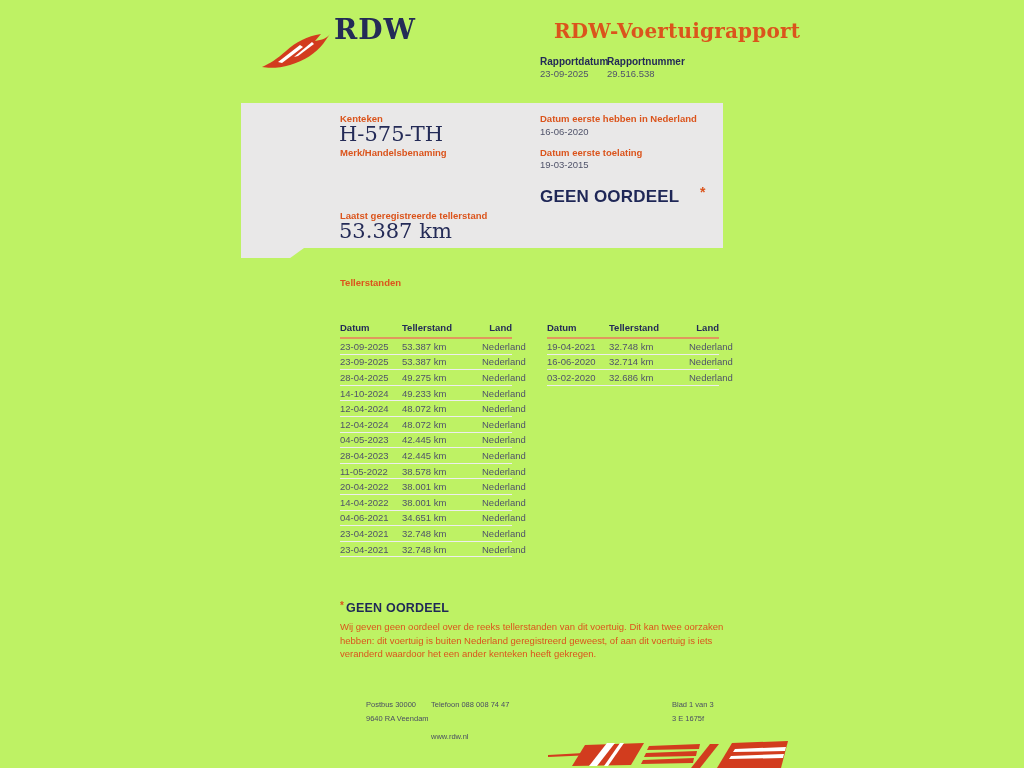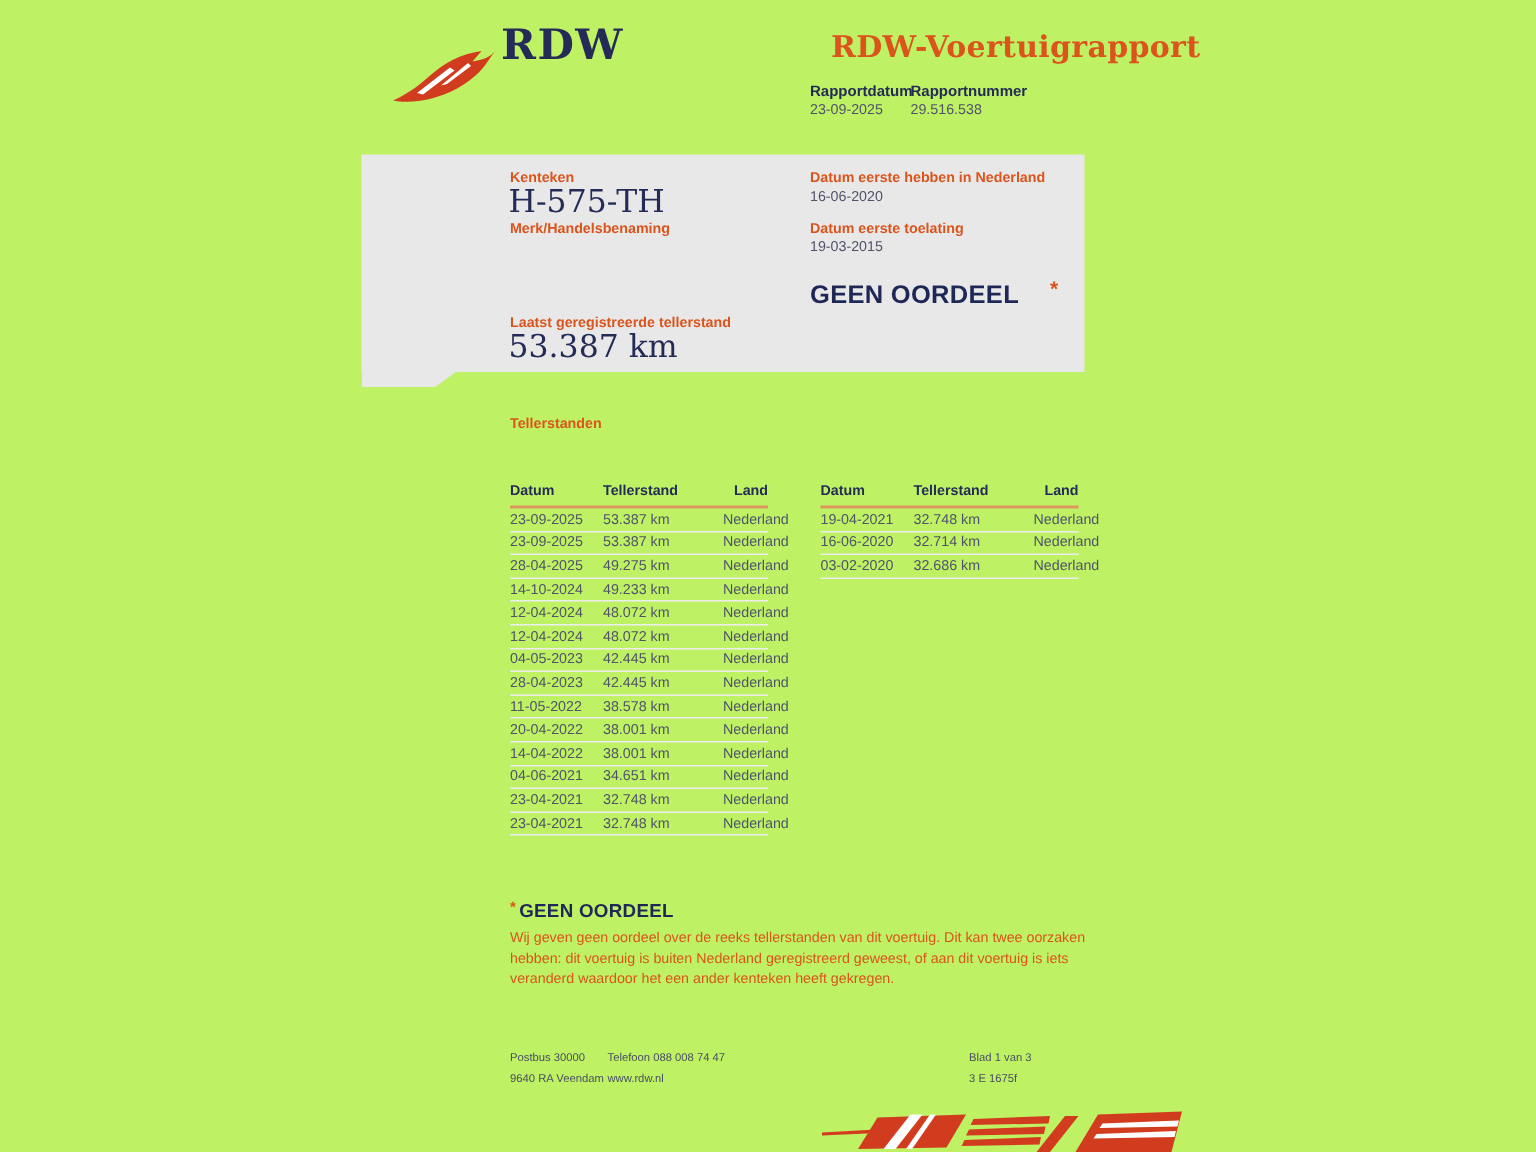--- a/index.html
+++ b/index.html
@@ -46,21 +46,21 @@
   .c1{}
   .c2{text-align:right;padding-left:28px;}
 
   
   .footnote{left:340px;top:600px;width:392px;}
   .fn-head{font-size:12.5px;font-weight:800;color:#1F2757;letter-spacing:0.2px;}
   .fn-star{color:var(--orange);font-size:10px;font-weight:bold;vertical-align:3px;margin-right:2px;}
   .fn-body{margin-top:5px;font-size:9.5px;line-height:13.5px;color:var(--orange);}
 
   
-  .foot{font-size:7.5px;color:#4A4E63;}
+  .foot{font-size:7.5px;color:#4A4E63;margin-left:26px;}
   .foot-right{text-align:left;width:80px;}
 </style>
 </head>
 <body>
 
 <div class="page">
 
   <svg class="abs" style="left:260px;top:30px" width="72" height="40" viewBox="0 0 72 40">
     <path d="M2,37 C9,34 17,29 26,21 C36,12 47,6 61,4 L55,11 C62,10 67,8 70,4 L63,14
              C56,23 44,31 30,35 C20,38 9,38.5 2,37 Z" fill="#D23C1E"></path>
@@ -201,21 +201,21 @@
   <div class="abs footnote">
     <div class="fn-head">
       <span class="fn-star">*</span><span>GEEN OORDEEL</span>
     </div>
     <div class="fn-body">Wij geven geen oordeel over de reeks tellerstanden van dit voertuig. Dit kan twee oorzaken hebben: dit voertuig is buiten Nederland geregistreerd geweest, of aan dit voertuig is iets veranderd waardoor het een ander kenteken heeft gekregen.</div>
   </div>
 
   <div class="abs foot" style="left:340px;top:700px">Postbus 30000</div>
   <div class="abs foot" style="left:340px;top:714px">9640 RA Veendam</div>
   <div class="abs foot" style="left:405px;top:700px">Telefoon 088 008 74 47</div>
-  <div class="abs foot" style="left:405px;top:714px">www.rdw.nl</div>
+  <div class="abs foot" style="left:405px;top:732px">www.rdw.nl</div>
   <div class="abs foot foot-right" style="left:646px;top:700px">Blad 1 van 3</div>
   <div class="abs foot foot-right" style="left:646px;top:714px">3 E 1675f</div>
 
   <svg class="abs" style="left:548px;top:739px" width="240" height="29" viewBox="0 0 240 29">
     <g fill="#D23C1E">
       <polygon points="0,16 45,13.5 45,16 0,18"></polygon>
       <polygon points="37,6 96,4 83,26 24,27"></polygon>
       <polygon points="101,7 152,5 151,10 99,11"></polygon>
       <polygon points="98,14 149,12 148,17 96,18"></polygon>
       <polygon points="95,21 146,19 145,24 93,25"></polygon>

